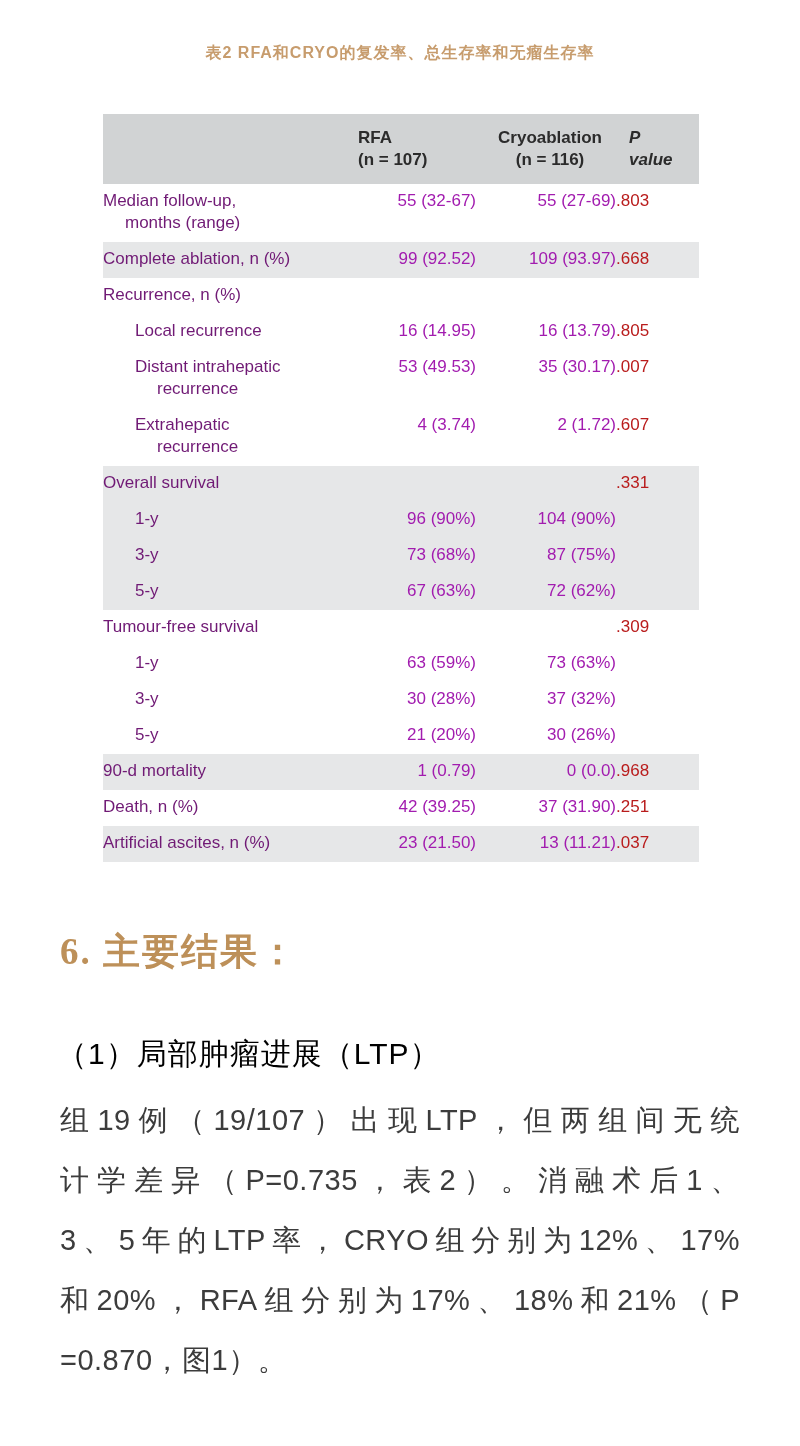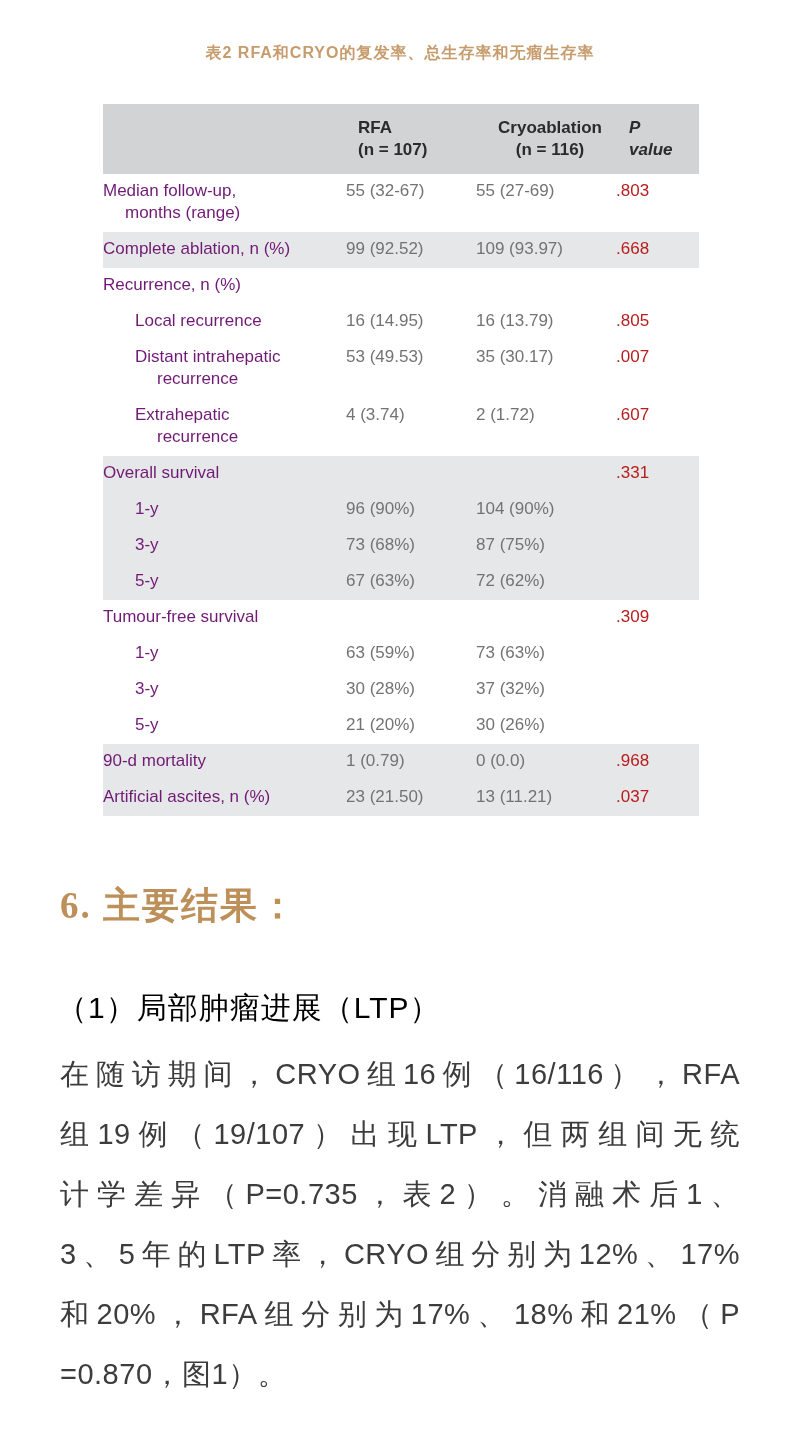--- a/index.html
+++ b/index.html
@@ -18,21 +18,21 @@
     padding-top: 36px;
     text-align: center;
     font-size: 16px;
     font-weight: bold;
     letter-spacing: 1px;
     color: #c79c6d;
     line-height: 34px;
   }
 
   
-  .tbl-wrap { margin: 34px 0 0 103px; width: 596px; }
+  .tbl-wrap { margin: 44px 0 0 103px; width: 596px; }
   table.data {
     width: 596px;
     border-collapse: collapse;
     table-layout: fixed;
     font-size: 17px;
     color: #3a3a3a;
   }
   table.data col.c1 { width: 243px; }
   table.data col.c2 { width: 130px; }
   table.data col.c3 { width: 140px; }
@@ -54,21 +54,21 @@
   table.data td {
     vertical-align: top;
     padding: 6px 0 8px 0;
     line-height: 22px;
   }
   table.data tr.shade td { background: #e6e7e8; }
 
   td.c-label { padding-left: 15px; color: #701a75; }
   td.c-label.ind { padding-left: 32px; }
   td.c-label .l2 { display: block; margin-left: 22px; }
-  td.c-rfa, td.c-cryo { text-align: left; color: #737373; }
+  td.c-rfa, td.c-cryo { text-align: right; color: #a21caf; }
   td.c-p { padding-left: 14px; color: #b91c1c; }
 
   
   .section-heading {
     margin: 66px 0 0 60px;
     font-family: "Liberation Serif", "DejaVu Serif", serif;
     font-size: 37px;
     font-weight: bold;
     color: #bd9059;
     line-height: 48px;
@@ -214,34 +214,39 @@
           <td class="c-rfa">21 (20%)</td>
           <td class="c-cryo">30 (26%)</td>
           <td class="c-p"></td>
         </tr>
         <tr class="shade">
           <td class="c-label"><span>90-d mortality</span></td>
           <td class="c-rfa">1 (0.79)</td>
           <td class="c-cryo">0 (0.0)</td>
           <td class="c-p">.968</td>
         </tr>
+        <tr>
+          <td class="c-label"><span>Death, n (%)</span></td>
+          <td class="c-rfa">42 (39.25)</td>
+          <td class="c-cryo">37 (31.90)</td>
+          <td class="c-p">.251</td>
+        </tr>
         <tr class="shade">
           <td class="c-label"><span>Artificial ascites, n (%)</span></td>
           <td class="c-rfa">23 (21.50)</td>
           <td class="c-cryo">13 (11.21)</td>
           <td class="c-p">.037</td>
         </tr>
       </tbody>
   </table>
 </div>
 
 <div class="section-heading">6. 主要结果：</div>
 
 <div class="subsection-heading">（1）局部肿瘤进展（LTP）</div>
 
 <div class="body-text">
-  <div class="body-line">在随访期间，CRYO组16例（16/116），RFA</div>
   <div class="body-line">组19例（19/107）出现LTP，但两组间无统</div>
   <div class="body-line">计学差异（P=0.735，表2）。消融术后1、</div>
   <div class="body-line">3、5年的LTP率，CRYO组分别为12%、17%</div>
   <div class="body-line">和20%，RFA组分别为17%、18%和21%（P</div>
   <div class="body-line last">=0.870，图1）。</div>
 </div>
 
 </body></html>

